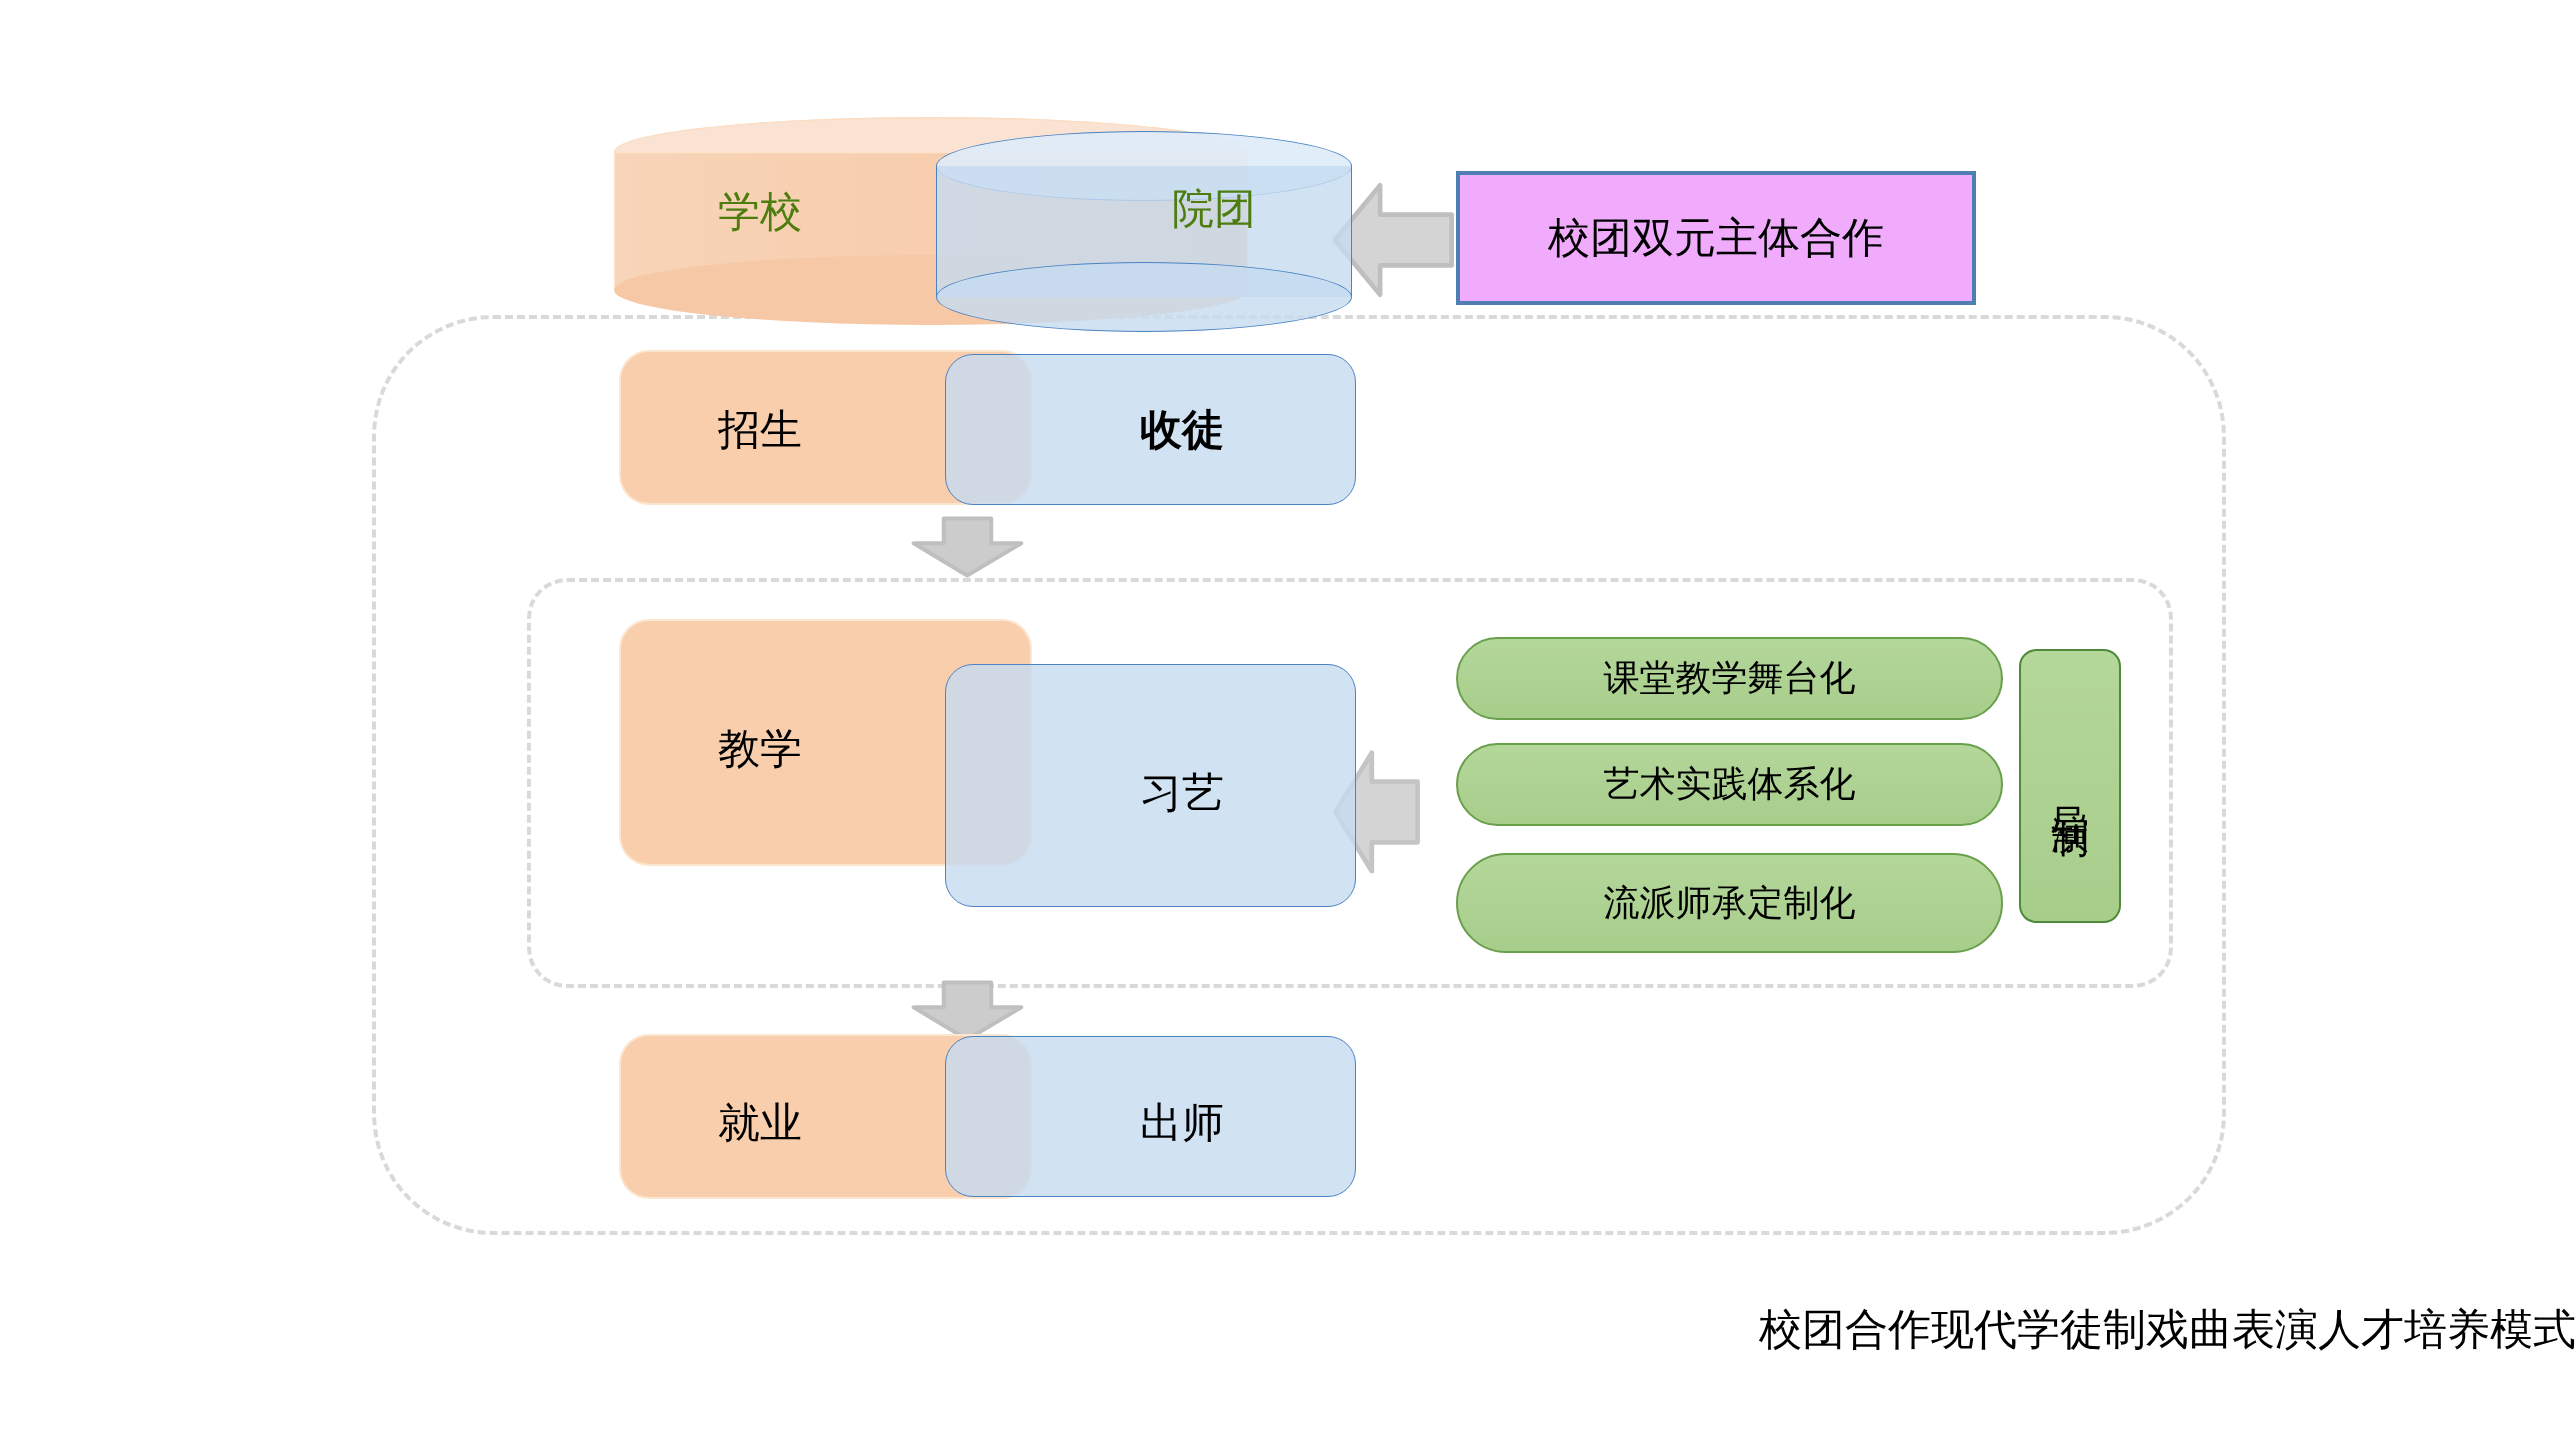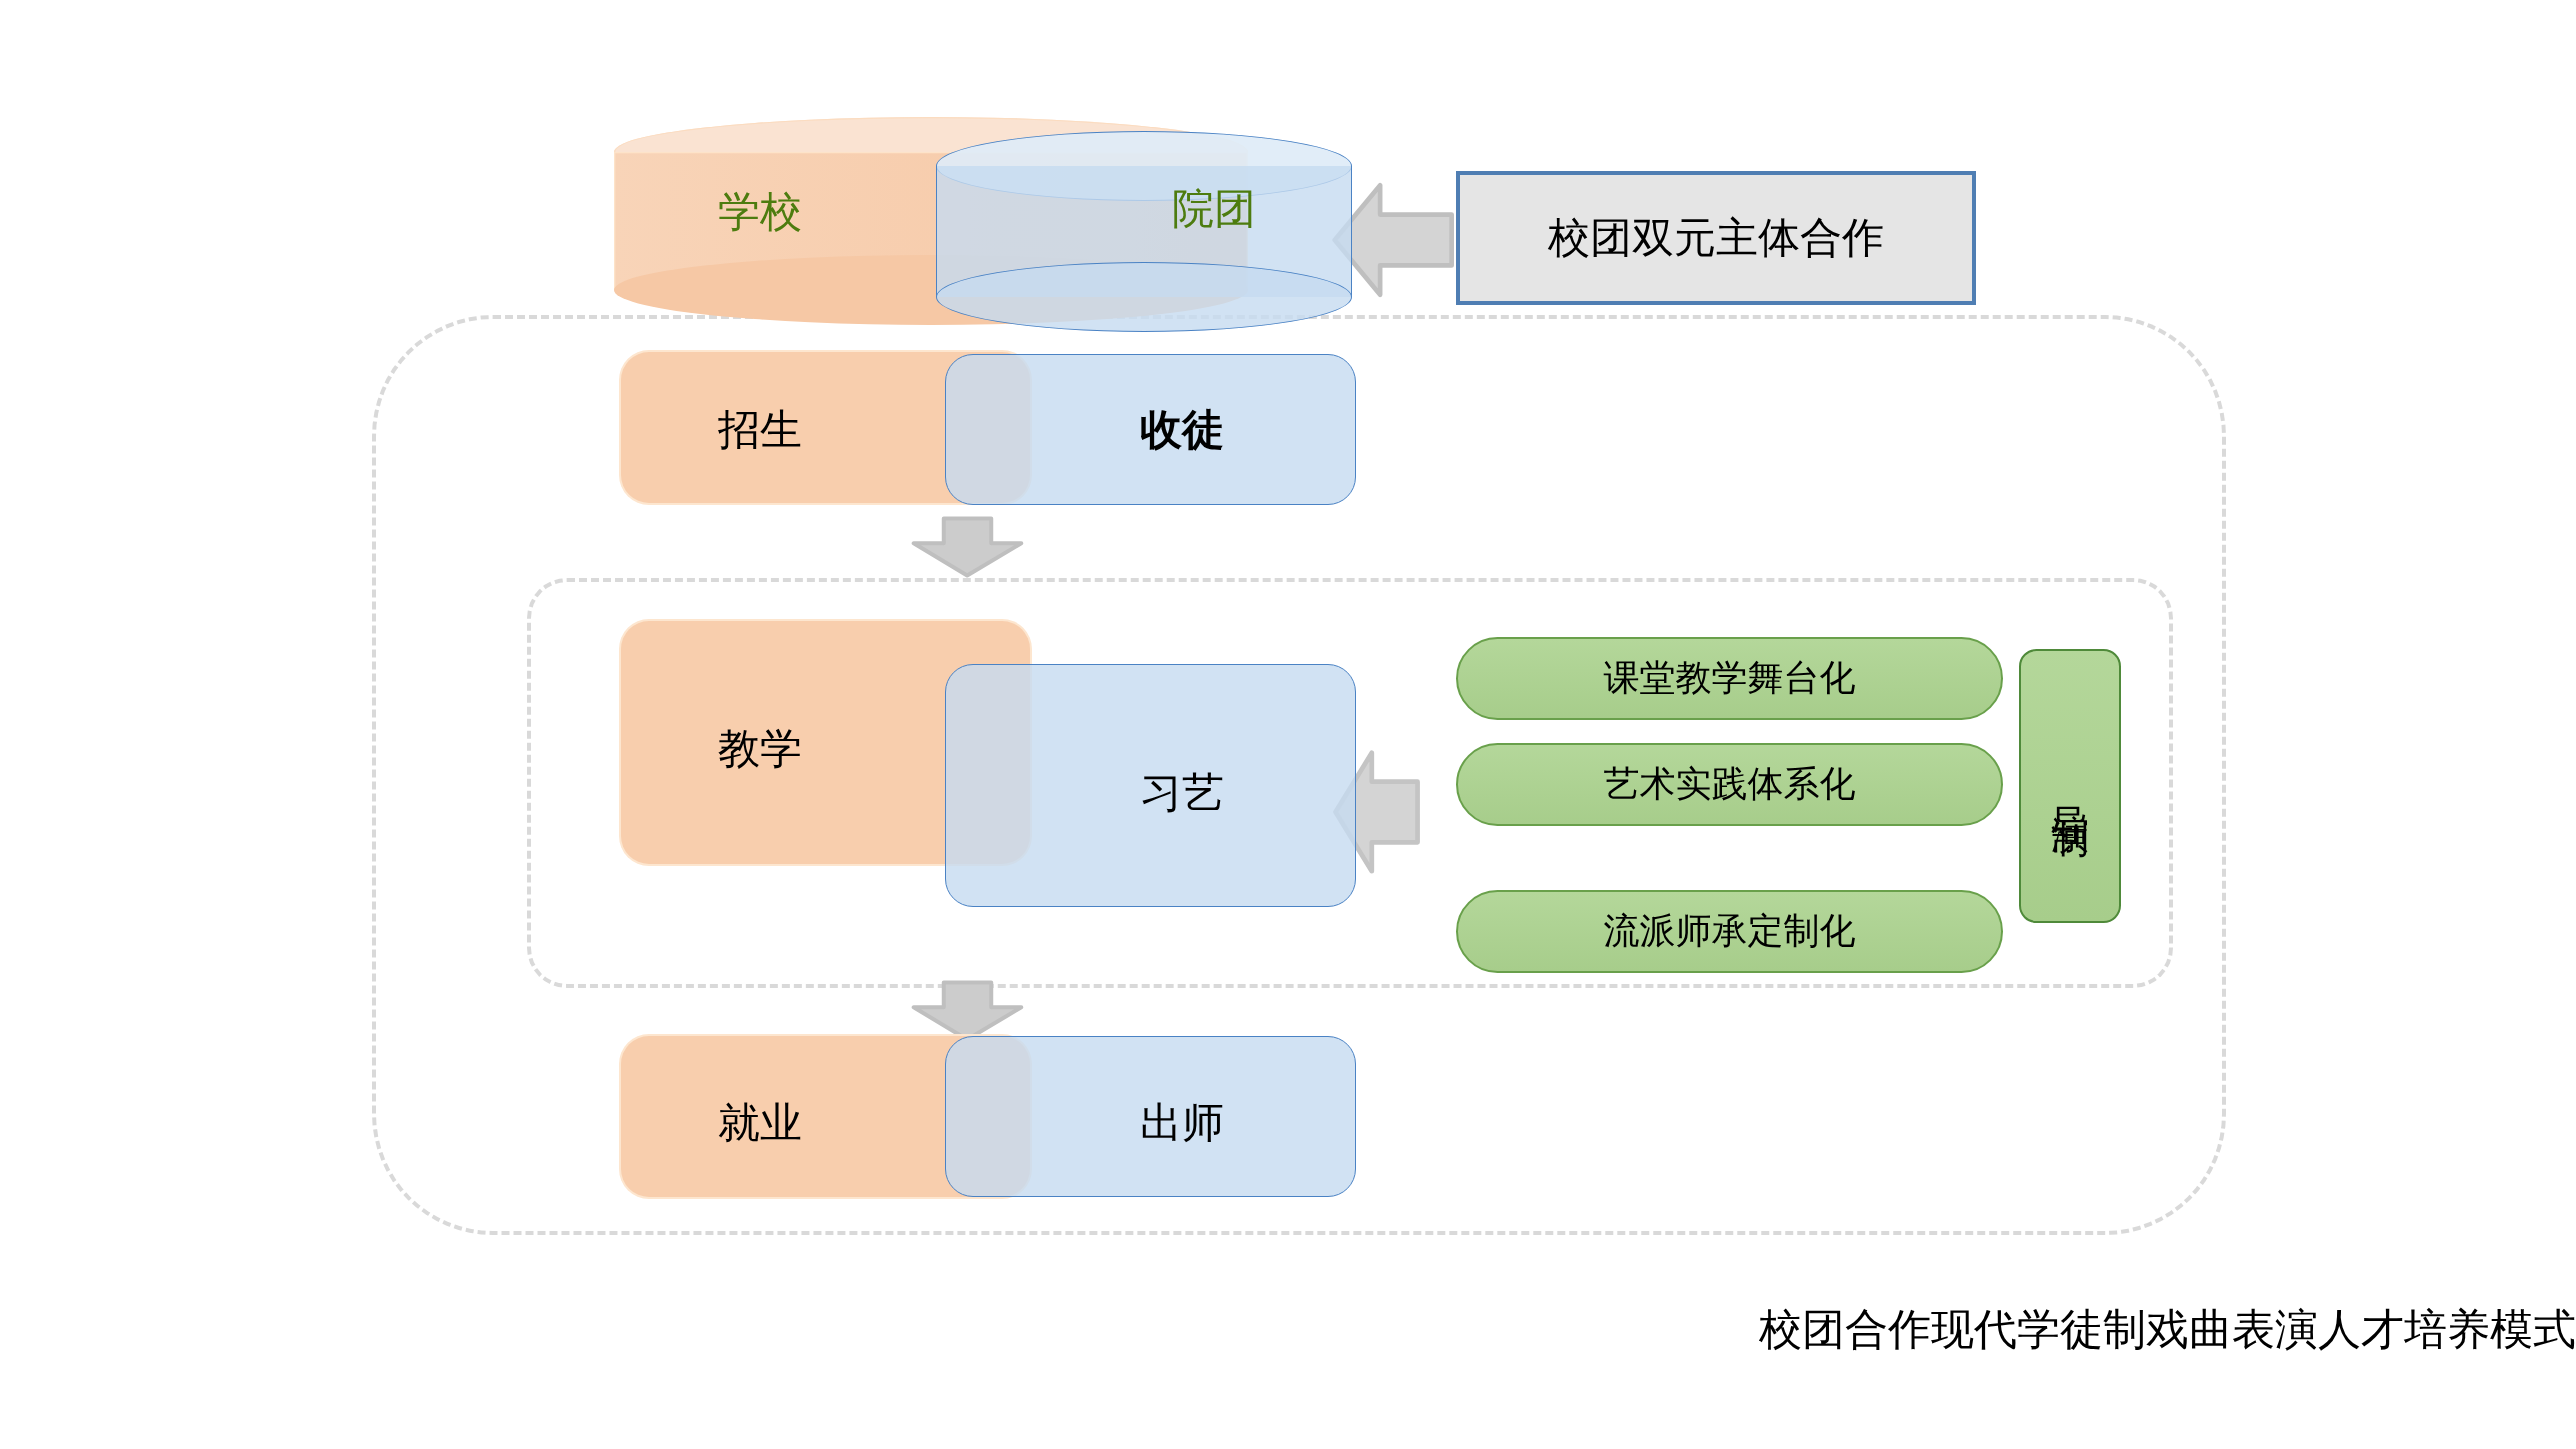--- a/index.html
+++ b/index.html
@@ -131,21 +131,21 @@
     z-index: 2;
   }
 
   
   #callout-box {
     position: absolute;
     left: 1456px;
     top: 171px;
     width: 520px;
     height: 134px;
-    background: #e5e5e5;
+    background: #f0abfc;
     border: 4px solid #4f7eb3;
     box-sizing: border-box;
     display: flex;
     align-items: center;
     justify-content: center;
     z-index: 5;
   }
   #callout-box .callout-text {
     font-size: 42px;
     color: #000;
@@ -254,21 +254,21 @@
   <svg class="arrow-left" style="left:1330px; top:738px;" width="91" height="148" viewBox="0 0 135 220">
     <polygon points="8,110 62,22 62,65 130,65 130,155 62,155 62,198" fill="#d4d4d4" stroke="#c4c4c4" stroke-width="7" stroke-linejoin="round"></polygon>
   </svg>
 
   <div class="pill" style="left:1456px; top:637px; width:547px; height:83px;">
     <span class="pill-text">课堂教学舞台化</span>
   </div>
   <div class="pill" style="left:1456px; top:743px; width:547px; height:83px;">
     <span class="pill-text">艺术实践体系化</span>
   </div>
-  <div class="pill" style="left:1456px; top:890px; width:547px; height:83px;">
+  <div class="pill" style="left:1456px; top:853px; width:547px; height:100px;">
     <span class="pill-text">流派师承定制化</span>
   </div>
 
   <div id="director-box">
     <span class="director-text">导演制</span>
   </div>
 
   <svg class="arrow-down" style="left:909px; top:979px;" width="117" height="64" viewBox="0 0 175 95">
     <polygon points="52,5 123,5 123,42 168,42 87,90 7,42 52,42" fill="#cccccc" stroke="#bfbfbf" stroke-width="6" stroke-linejoin="round"></polygon>
   </svg>

